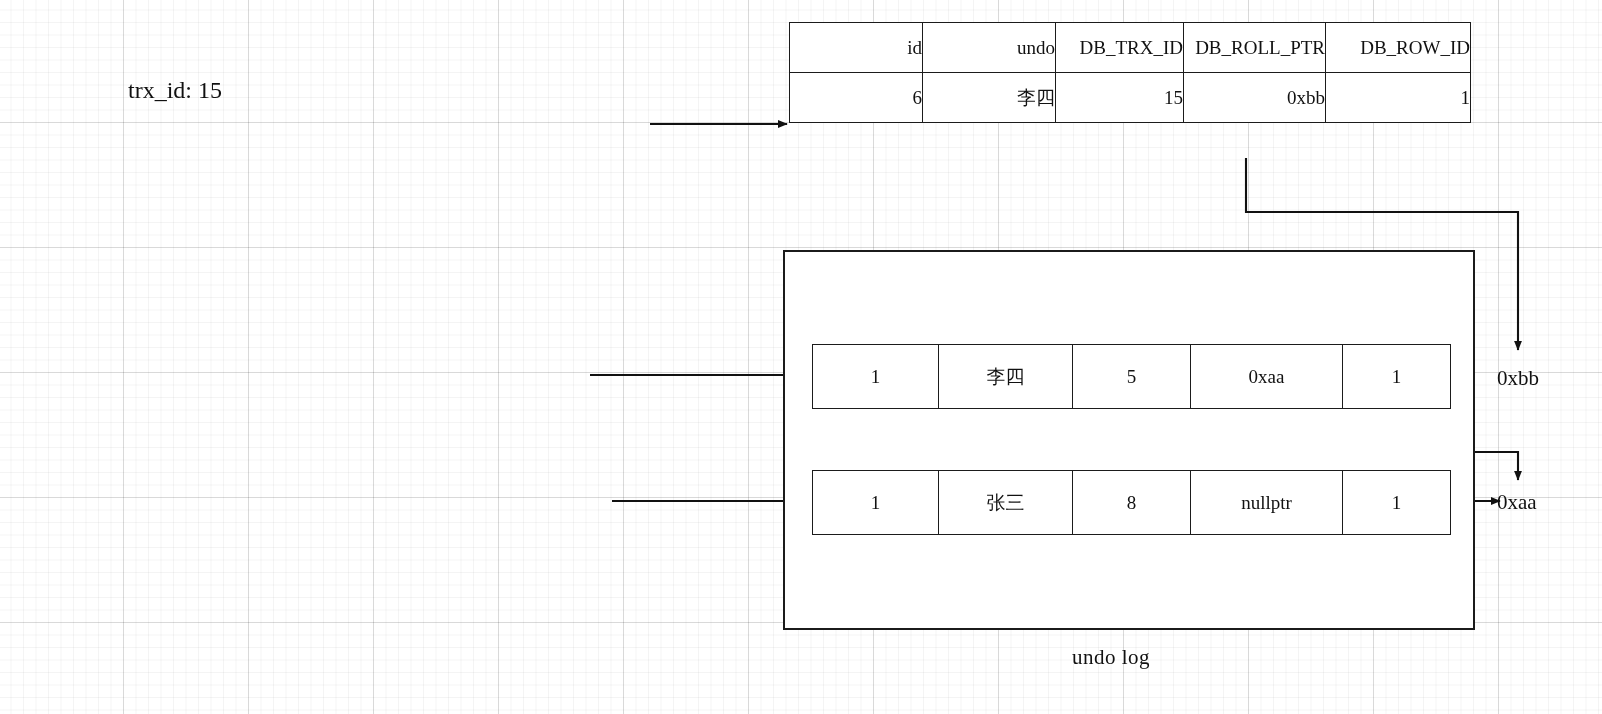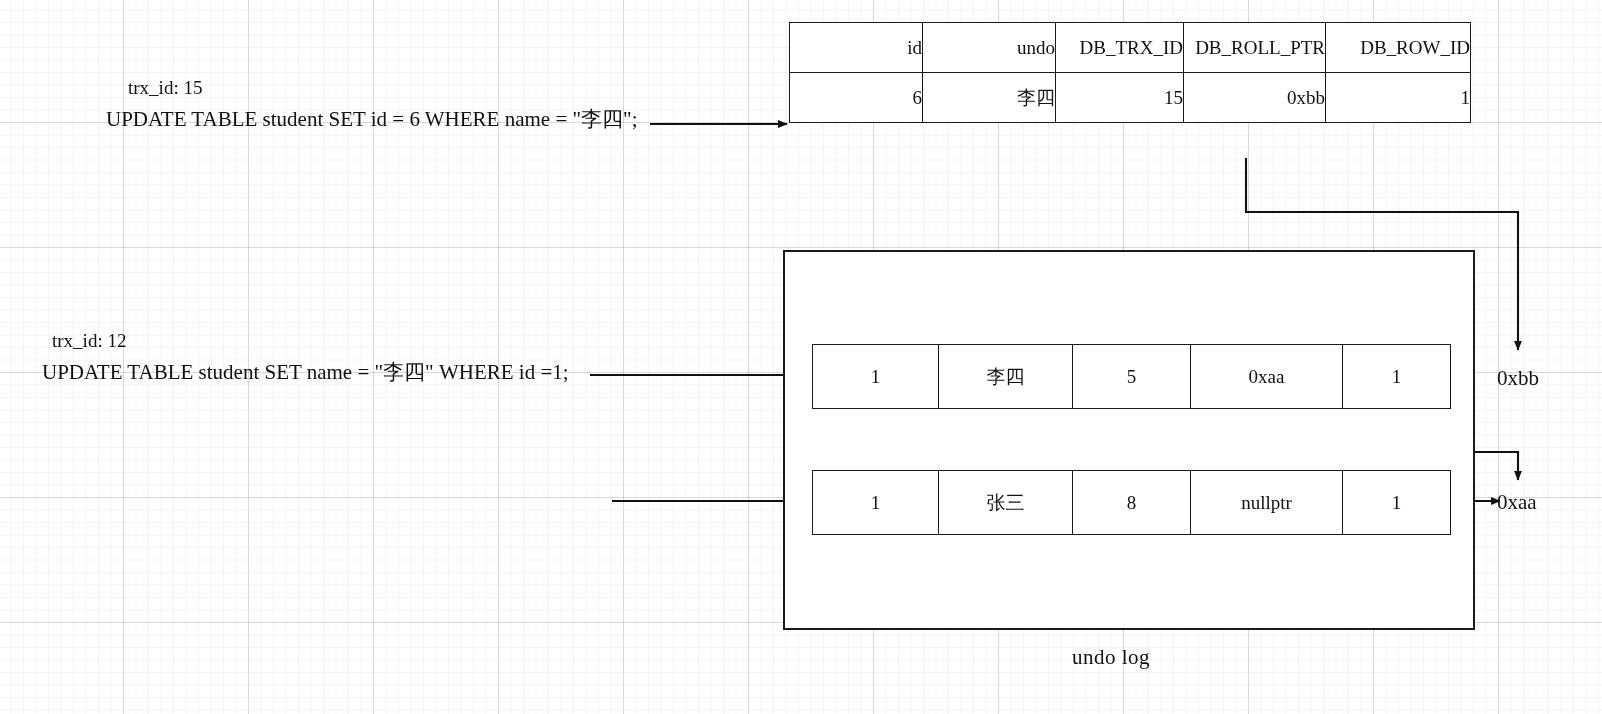--- a/index.html
+++ b/index.html
@@ -89,21 +89,21 @@
   }
   .undo-row tr { height: 64px; }
 
   
   .stmt {
     position: absolute;
     white-space: nowrap;
     line-height: 1.05;
   }
   .stmt .trx {
-    font-size: 19px;
+    font-size: 24px;
     display: block;
     margin-bottom: 10px;
   }
   .stmt .sql {
     font-size: 21px;
     display: block;
     white-space: nowrap;
   }
 
   
@@ -136,27 +136,22 @@
 
     <path d="M 1246,158 L 1246,212 L 1518,212 L 1518,350" stroke="#111111" stroke-width="2.1" fill="none" marker-end="url(#ah)"></path>
 
     <path d="M 1254,411 L 1254,452 L 1518,452 L 1518,480" stroke="#111111" stroke-width="2.1" fill="none" marker-end="url(#ah)"></path>
 
     <path d="M 1450,501 L 1500,501" stroke="#111111" stroke-width="1.9" fill="none" marker-end="url(#ah)"></path>
   </svg>
 
   <div class="stmt" style="left:106px; top:78px;">
     <span class="trx" style="margin-left:22px;">trx_id: 15</span>
-    <span class="sql">UPDATE TABLE student SET id = 6  WHERE name = "李四";</span>
   </div>
 
-  <div class="stmt" style="left:42px; top:331px;">
-    <span class="trx" style="margin-left:10px;">trx_id: 12</span>
-    <span class="sql">UPDATE TABLE student SET name = "李四"  WHERE id =1;</span>
-  </div>
 
   <div class="stmt" style="left:212px; top:456px;">
   </div>
 
   <table class="rec-table" style="left:789px; top:22px; width:681px;">
     <colgroup>
       <col style="width:133px">
       <col style="width:133px">
       <col style="width:128px">
       <col style="width:142px">

